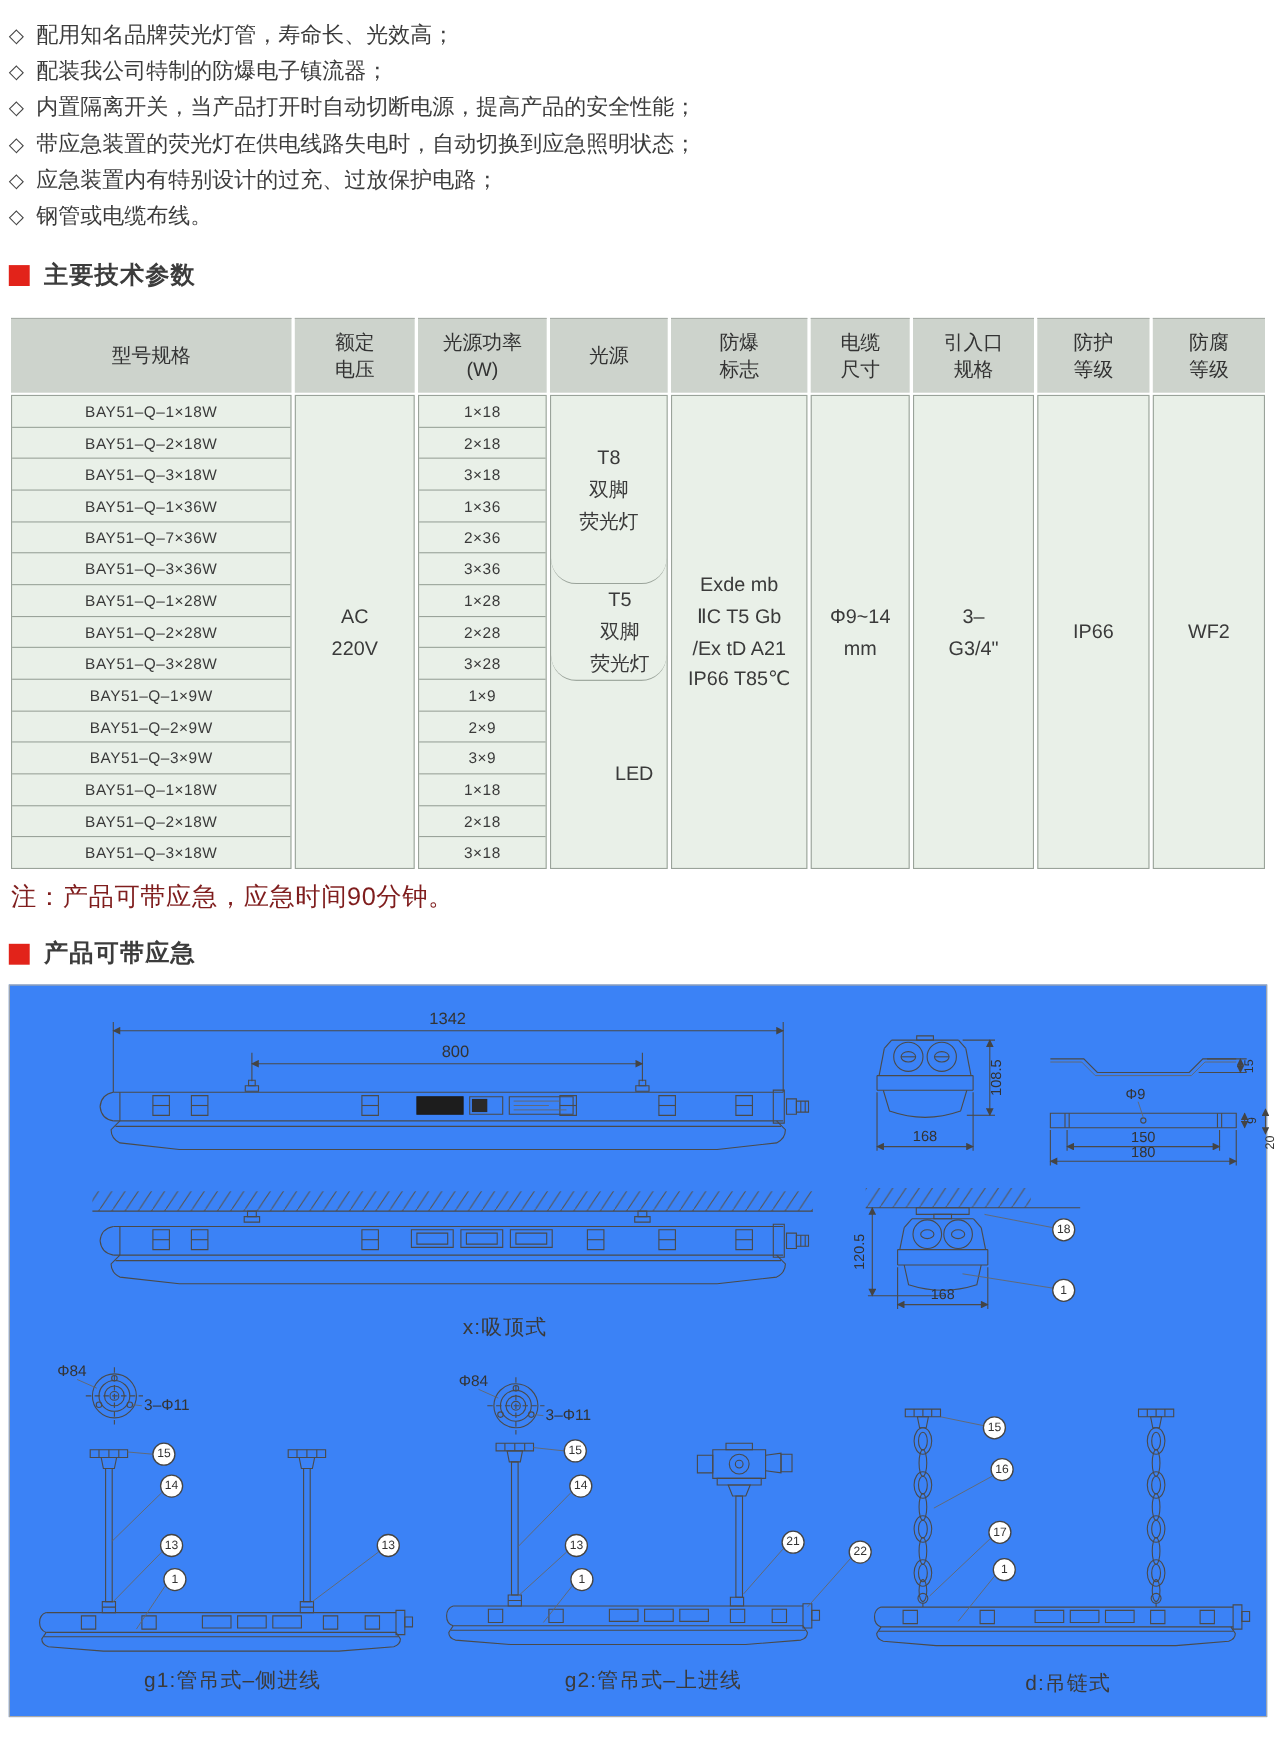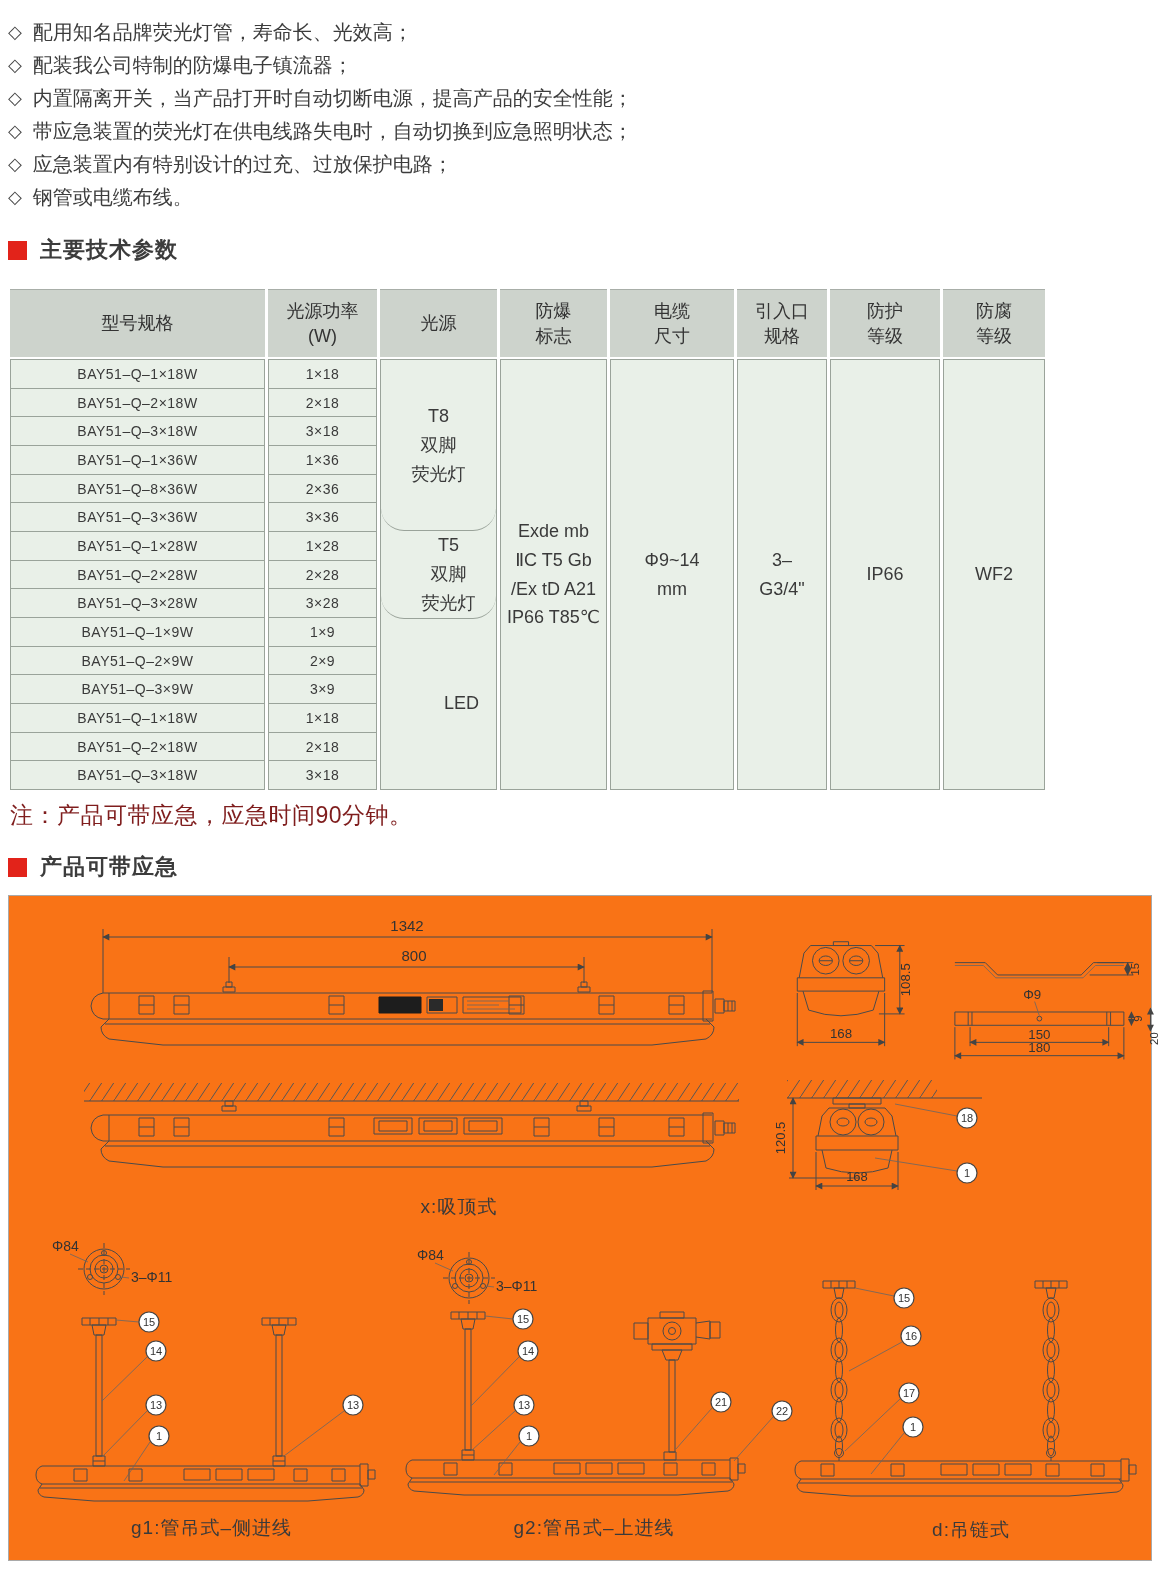--- a/index.html
+++ b/index.html
@@ -27,21 +27,21 @@
     font-size:14px;color:#3a3a3a;letter-spacing:0.5px;}
   .trow:last-child{border-bottom:none;}
   .t-merge{display:flex;align-items:center;justify-content:center;text-align:center;white-space:pre-line;
     font-size:18px;line-height:1.6;color:#3a3a3a;}
   .g6{flex:6;} .g3{flex:3;padding-left:20px;} .grp{border-bottom:1px solid #9aa39a;border-radius:23px;} .grp:last-child,.gend{border-bottom:none;padding-left:46px;}
   .full{flex:1;}
 
   .note{margin:10px 0 0 10px;font-size:23px;color:#7f1d1d;letter-spacing:0.5px;}
 
   
-  .panel{position:relative;margin:13px 12px 0 8px;width:1142px;height:664px;border:1px solid #a9a9a9;background:#f97316;}
+  .panel{position:relative;margin:13px 12px 0 8px;width:1142px;height:664px;border:1px solid #a9a9a9;background:#3b82f6;}
   .panel svg{position:absolute;overflow:visible;}
   .lineart *{vector-effect:non-scaling-stroke;}
   .caption{position:absolute;font-size:19px;color:#3a3a3a;text-align:center;letter-spacing:1px;}
   svg text{font-family:"Liberation Sans","DejaVu Sans",sans-serif;fill:#333;}
   .st{fill:none;stroke:#4a4a4a;stroke-width:1;}
   .thin{fill:none;stroke:#666;stroke-width:0.8;}
   .dimtxt{font-size:14px;}
   .co circle{fill:#fff;stroke:#444;stroke-width:1.2;}
   .co text{font-size:11px;text-anchor:middle;dominant-baseline:central;}
 </style>
@@ -83,32 +83,40 @@
   </div>
 
   <div class="spec-table">
     <div class="t-col">
       <div class="t-head">型号规格</div>
       <div class="t-body">
         <div class="trow">BAY51–Q–1×18W</div>
         <div class="trow">BAY51–Q–2×18W</div>
         <div class="trow">BAY51–Q–3×18W</div>
         <div class="trow">BAY51–Q–1×36W</div>
-        <div class="trow">BAY51–Q–8×36W</div>
+        <div class="trow">BAY51–Q–7×36W</div>
         <div class="trow">BAY51–Q–3×36W</div>
         <div class="trow">BAY51–Q–1×28W</div>
         <div class="trow">BAY51–Q–2×28W</div>
         <div class="trow">BAY51–Q–3×28W</div>
         <div class="trow">BAY51–Q–1×9W</div>
         <div class="trow">BAY51–Q–2×9W</div>
         <div class="trow">BAY51–Q–3×9W</div>
         <div class="trow">BAY51–Q–1×18W</div>
         <div class="trow">BAY51–Q–2×18W</div>
         <div class="trow">BAY51–Q–3×18W</div>
       </div>
+    </div>
+    <div class="t-col">
+      <div class="t-head">额定
+电压</div>
+      <div class="t-body">
+          <div class="t-merge full">AC
+220V</div>
+        </div>
     </div>
     <div class="t-col">
       <div class="t-head">光源功率
 (W)</div>
       <div class="t-body">
         <div class="trow">1×18</div>
         <div class="trow">2×18</div>
         <div class="trow">3×18</div>
         <div class="trow">1×36</div>
         <div class="trow">2×36</div>

